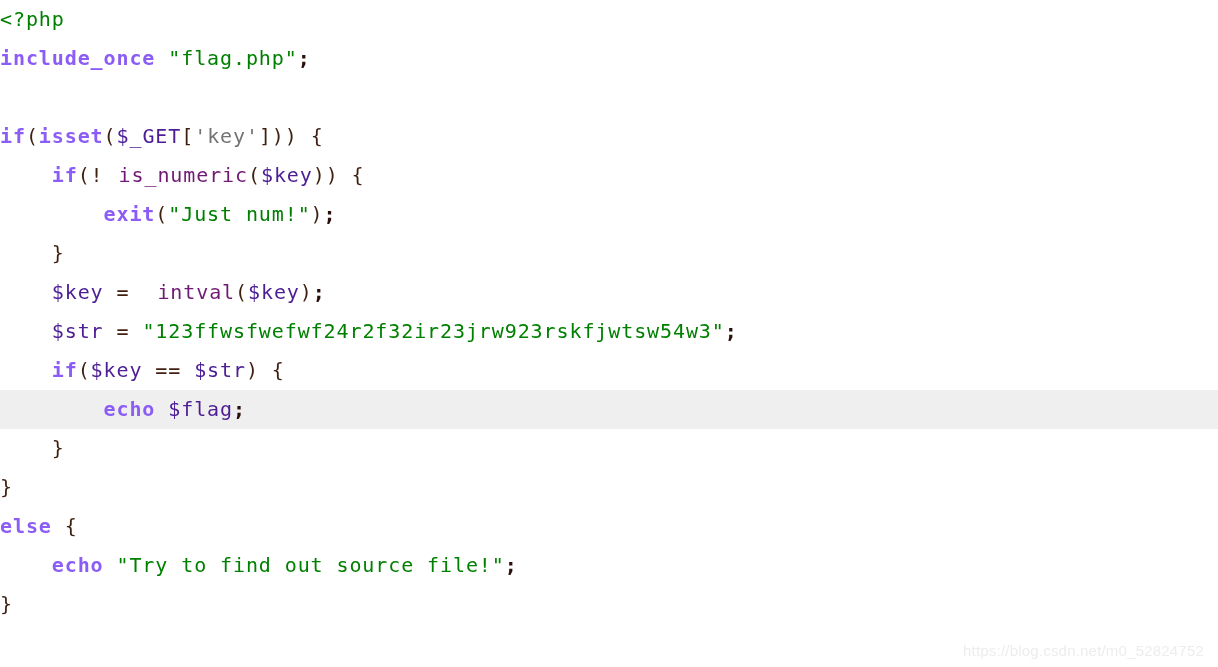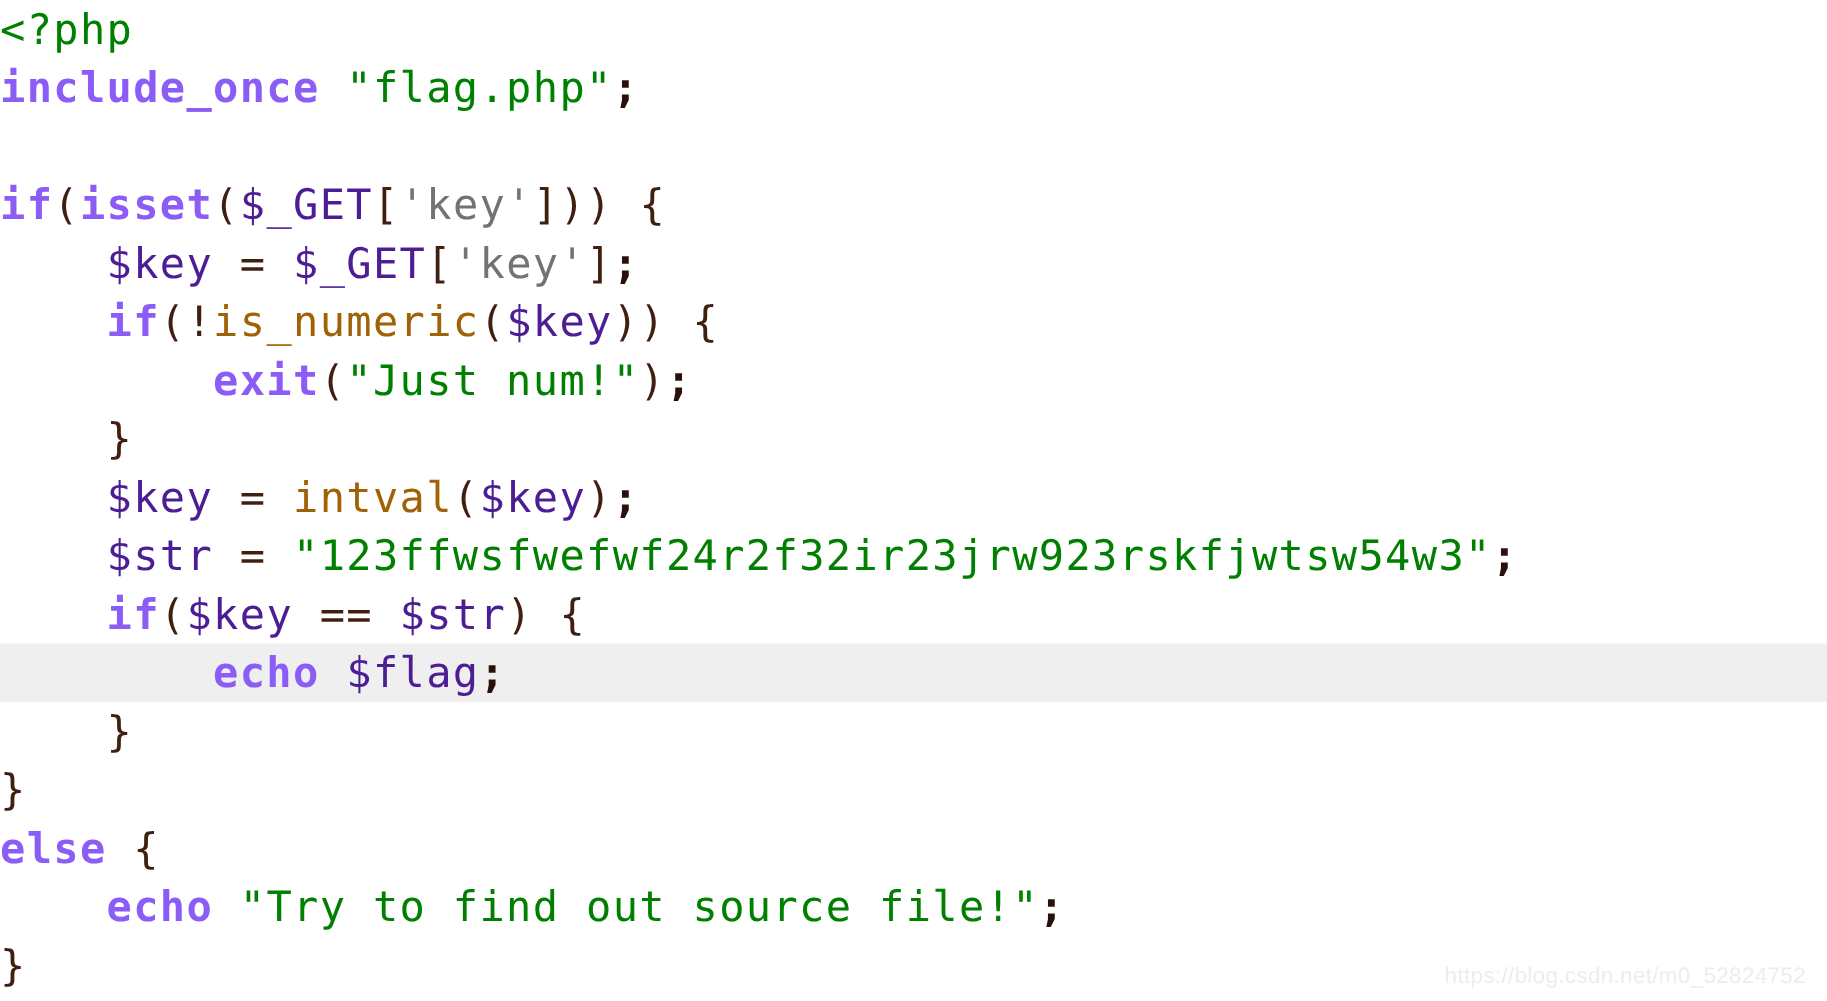--- a/index.html
+++ b/index.html
@@ -17,39 +17,39 @@
   #code-block {
     position: relative;
     width: 1218px;
     height: 667px;
     background: #ffffff;
   }
 
   .code-line {
     height: 39px;
     line-height: 39px;
-    font-size: 28px;
+    font-size: 20px;
     font-family: "DejaVu Sans Mono", "Liberation Mono", monospace;
     white-space: pre;
     letter-spacing: 0.9px;
     color: #1a1a1a;
     padding-left: 0;
   }
   .code-line.highlight {
     background: #efefef;
   }
   .code-line.blank {
     height: 39px;
   }
 
   
   .tok-plain    { color: #1a1a1a; }
   .tok-punct    { color: #3f1f10; }
   .tok-keyword  { color: #8b5cf6; font-weight: bold; }
-  .tok-func     { color: #a16207; }
+  .tok-func     { color: #701a75; margin-left: 15px; }
   .tok-var      { color: #4c1d95; }
   .tok-string   { color: #008000; }
   .tok-sqstring { color: #737373; }
   .tok-tag      { color: #008000; }
   .tok-semi     { color: #2b0f0a; font-weight: bold; }
 
   #watermark {
     position: absolute;
     right: 14px;
     bottom: 8px;
@@ -62,21 +62,20 @@
 </style>
 </head>
 <body>
 
 <div id="code-block">
   <div id="code-lines">
       <div class="code-line"><span class="tok-tag">&lt;?php</span></div>
       <div class="code-line"><span class="tok-keyword">include_once</span><span class="tok-plain"> </span><span class="tok-string">"flag.php"</span><span class="tok-semi">;</span></div>
       <div class="code-line blank">&nbsp;</div>
       <div class="code-line"><span class="tok-keyword">if</span><span class="tok-punct">(</span><span class="tok-keyword">isset</span><span class="tok-punct">(</span><span class="tok-var">$_GET</span><span class="tok-punct">[</span><span class="tok-sqstring">'key'</span><span class="tok-punct">]</span><span class="tok-punct">))</span><span class="tok-plain"> </span><span class="tok-punct">{</span></div>
-      <div class="code-line"><span class="tok-plain">    </span><span class="tok-var">$key</span><span class="tok-plain"> </span><span class="tok-punct">=</span><span class="tok-plain"> </span><span class="tok-var">$_GET</span><span class="tok-punct">[</span><span class="tok-sqstring">'key'</span><span class="tok-punct">]</span><span class="tok-semi">;</span></div>
       <div class="code-line"><span class="tok-plain">    </span><span class="tok-keyword">if</span><span class="tok-punct">(</span><span class="tok-punct">!</span><span class="tok-func">is_numeric</span><span class="tok-punct">(</span><span class="tok-var">$key</span><span class="tok-punct">))</span><span class="tok-plain"> </span><span class="tok-punct">{</span></div>
       <div class="code-line"><span class="tok-plain">        </span><span class="tok-keyword">exit</span><span class="tok-punct">(</span><span class="tok-string">"Just num!"</span><span class="tok-punct">)</span><span class="tok-semi">;</span></div>
       <div class="code-line"><span class="tok-plain">    </span><span class="tok-punct">}</span></div>
       <div class="code-line"><span class="tok-plain">    </span><span class="tok-var">$key</span><span class="tok-plain"> </span><span class="tok-punct">=</span><span class="tok-plain"> </span><span class="tok-func">intval</span><span class="tok-punct">(</span><span class="tok-var">$key</span><span class="tok-punct">)</span><span class="tok-semi">;</span></div>
       <div class="code-line"><span class="tok-plain">    </span><span class="tok-var">$str</span><span class="tok-plain"> </span><span class="tok-punct">=</span><span class="tok-plain"> </span><span class="tok-string">"123ffwsfwefwf24r2f32ir23jrw923rskfjwtsw54w3"</span><span class="tok-semi">;</span></div>
       <div class="code-line"><span class="tok-plain">    </span><span class="tok-keyword">if</span><span class="tok-punct">(</span><span class="tok-var">$key</span><span class="tok-plain"> </span><span class="tok-punct">==</span><span class="tok-plain"> </span><span class="tok-var">$str</span><span class="tok-punct">)</span><span class="tok-plain"> </span><span class="tok-punct">{</span></div>
       <div class="code-line highlight"><span class="tok-plain">        </span><span class="tok-keyword">echo</span><span class="tok-plain"> </span><span class="tok-var">$flag</span><span class="tok-semi">;</span></div>
       <div class="code-line"><span class="tok-plain">    </span><span class="tok-punct">}</span></div>
       <div class="code-line"><span class="tok-punct">}</span></div>
       <div class="code-line"><span class="tok-keyword">else</span><span class="tok-plain"> </span><span class="tok-punct">{</span></div>

